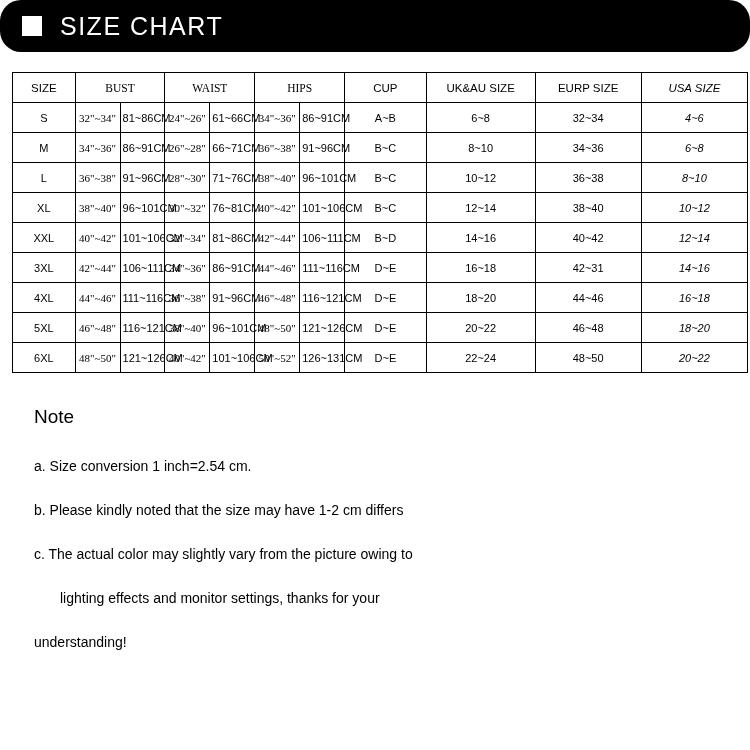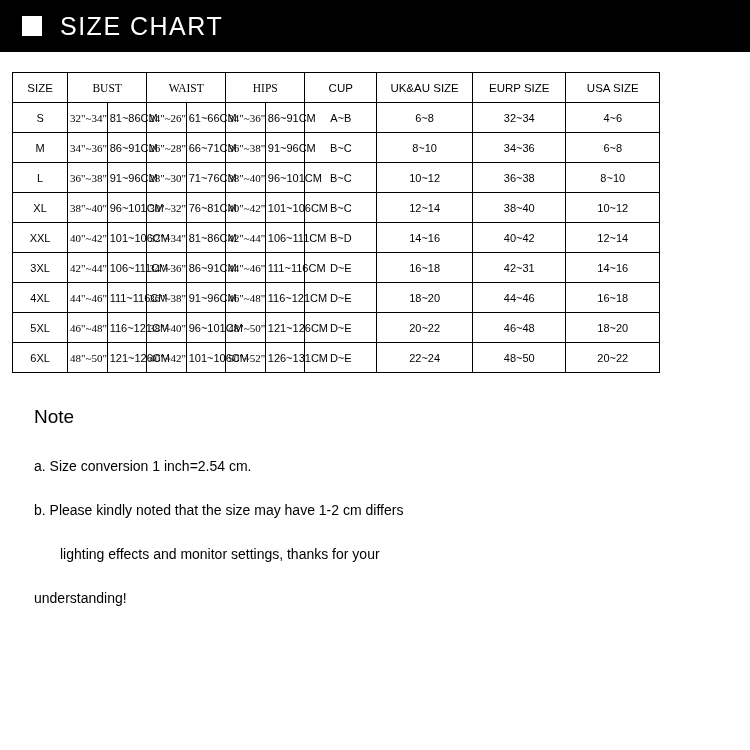--- a/index.html
+++ b/index.html
@@ -23,20 +23,21 @@
   .header {
     position: absolute;
     top: 0;
     left: 0;
     width: 750px;
     height: 52px;
     background: #000000;
     display: flex;
     align-items: center;
     padding-left: 22px;
+    border-radius: 21px;
   }
   .header-square {
     width: 20px;
     height: 20px;
     background: #ffffff;
     flex: 0 0 auto;
   }
   .header-title {
     color: #ffffff;
     font-size: 25px;
@@ -48,21 +49,21 @@
 
   
   .table-wrap {
     position: absolute;
     top: 72px;
     left: 12px;
     width: 728px;
   }
   table.size-chart {
     border-collapse: collapse;
-    width: 648px;
+    width: 736px;
     table-layout: fixed;
   }
   table.size-chart th,
   table.size-chart td {
     border: 1px solid #000000;
     text-align: center;
     vertical-align: middle;
     font-size: 11px;
     color: #000000;
     height: 30px;
@@ -72,21 +73,21 @@
   }
   table.size-chart th {
     font-size: 11.5px;
   }
   .c-size   { width: 46px; }
   .c-in     { width: 66px; font-family: Liberation Serif, serif; }
   .c-cm     { width: 79px; }
   .c-cup    { width: 60px; }
   .c-ukau   { width: 80px; }
   .c-eurp   { width: 78px; }
-  .c-usa    { width: 78px; }
+  .c-usa    { width: 78px; font-style: italic; }
 
   
   .notes {
     position: absolute;
     top: 406px;
     left: 34px;
     width: 700px;
     color: #000000;
   }
   .notes .note-title {
@@ -254,17 +255,18 @@
           <td class="c-usa">20~22</td>
         </tr>
       </tbody>
     </table>
   </div>
 
   <div class="notes">
     <div class="note-title">Note</div>
     <div class="note-line">a. Size conversion 1 inch=2.54 cm.</div>
     <div class="note-line">b. Please kindly noted that the size may have 1-2 cm differs</div>
+    <div class="note-line">c. The actual color may slightly vary from the picture owing to</div>
     <div class="note-line indent">lighting effects and monitor settings, thanks for your</div>
     <div class="note-line">understanding!</div>
   </div>
 
 </div>
 
 </body></html>

